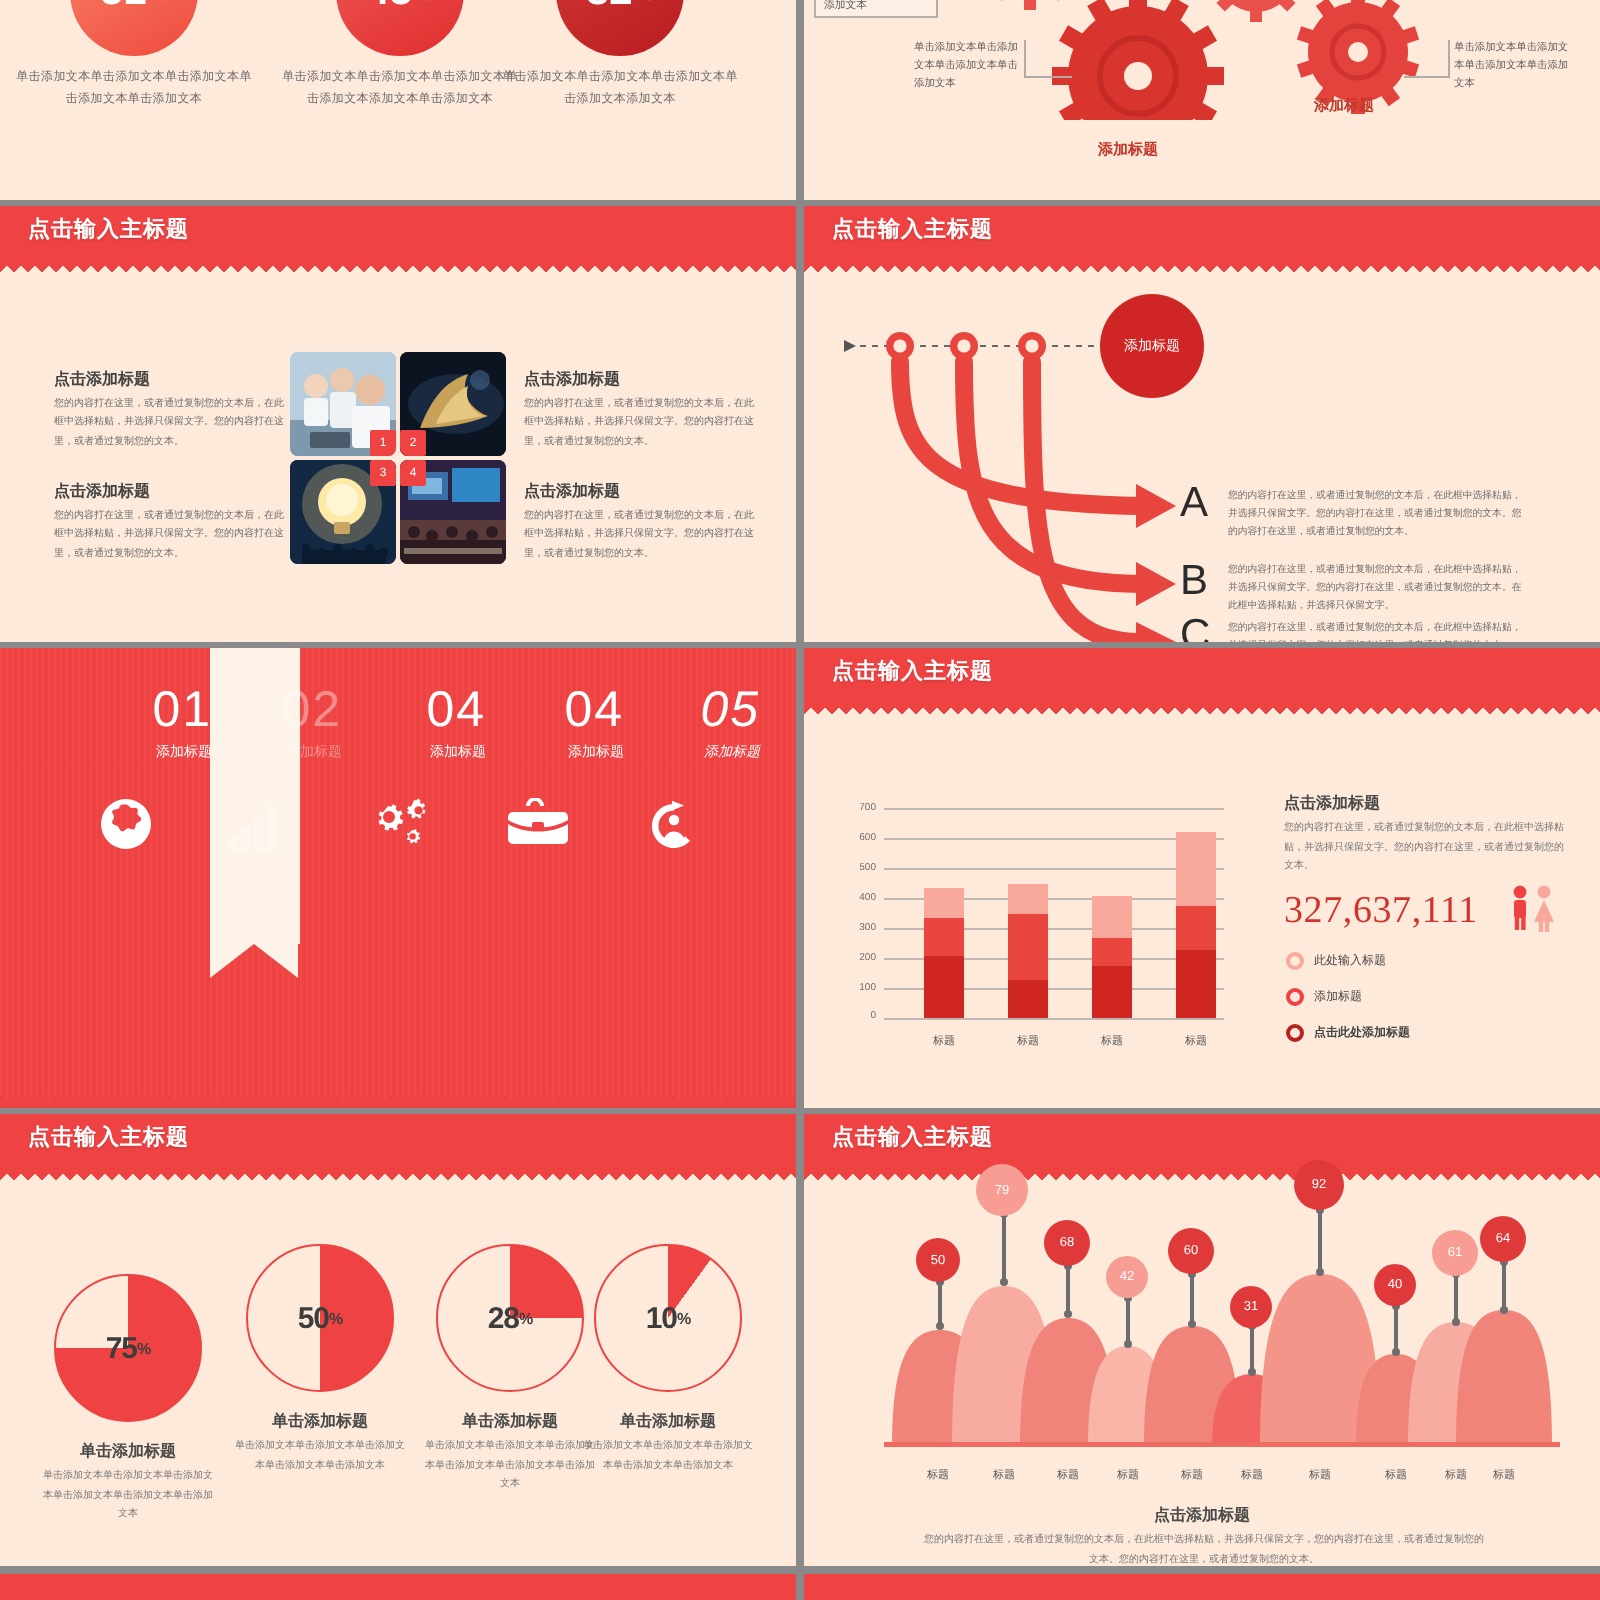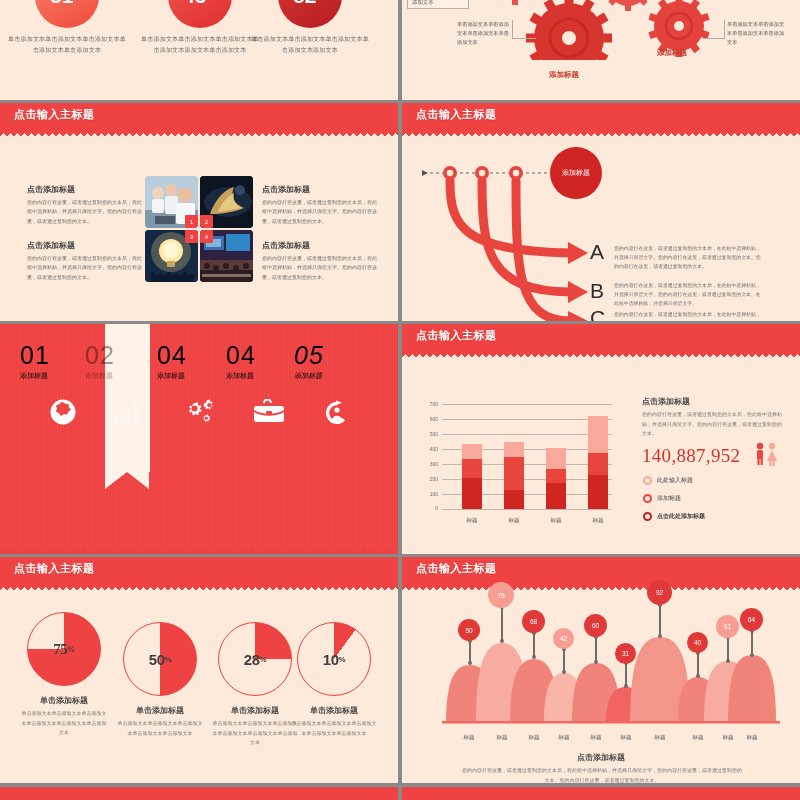--- a/index.html
+++ b/index.html
@@ -67,21 +67,21 @@
 
   
   .abc{position:absolute;font-size:21px;color:#2b2b2b;font-weight:normal;}
   .abc-b{position:absolute;font-size:4.9px;line-height:1.85;color:#6e6e6e;width:150px;}
   .hub{
     position:absolute;width:52px;height:52px;border-radius:50%;background:#cf2525;
     color:#fff;font-size:7px;display:flex;align-items:center;justify-content:center;
   }
 
   
-  .num-item{position:absolute;text-align:left;width:86px;color:#000000;}
+  .num-item{position:absolute;text-align:right;width:86px;color:#ffffff;}
   .num-item .n{font-size:25px;line-height:1;letter-spacing:1px;}
   .num-item .t{font-size:7px;margin-top:3px;}
   .num-item .ic{margin-top:14px;height:34px;display:flex;align-items:center;justify-content:center;}
   .ribbon{
     position:absolute;width:45px;background:#fdf3e8;
   }
   .ribbon:after{
     content:"";position:absolute;left:0;bottom:-17px;width:0;height:0;
     border-left:22.5px solid #fdf3e8;border-right:22.5px solid #fdf3e8;
     border-bottom:17px solid transparent;
@@ -533,21 +533,21 @@
 
       <div class="xl" style="left:13px;top:113px;">标题</div>
       <div class="xl" style="left:55px;top:113px;">标题</div>
       <div class="xl" style="left:97px;top:113px;">标题</div>
       <div class="xl" style="left:139px;top:113px;">标题</div>
     </div>
 
     <div style="position:absolute;left:240px;top:72px;font-size:8px;font-weight:bold;color:#4a4a4a;">点击添加标题</div>
     <div style="position:absolute;left:240px;top:86px;width:140px;font-size:5px;line-height:1.9;color:#777;">您的内容打在这里，或者通过复制您的文本后，在此框中选择粘贴，并选择只保留文字。您的内容打在这里，或者通过复制您的文本。</div>
 
-    <div class="kpi" style="left:240px;top:121px;">140,887,952</div>
+    <div class="kpi" style="left:240px;top:121px;">327,637,111</div>
     <svg width="26" height="24" style="position:absolute;left:352px;top:118px;">
       <g fill="#ef4343">
         <circle cx="6" cy="4" r="3.2"></circle>
         <rect x="3" y="8" width="6" height="9" rx="1.5"></rect>
         <rect x="3.4" y="15" width="2.2" height="8"></rect>
           <rect x="6.6" y="15" width="2.2" height="8"></rect>
       </g>
       <g fill="#f9a99b">
         <circle cx="18" cy="4" r="3.2"></circle>
         <path d="M18 8 L23 19 L13 19 Z"></path>
@@ -571,21 +571,21 @@
   </div>
 
   <div class="gapv" style="left:0;top:554px;width:800px;height:3px;"></div>
 
   <div class="slide" style="left:0;top:557px;width:398px;height:226px;">
     <div class="hdr">
       <div class="ttl">点击输入主标题</div>
     </div>
     <div class="zig zig-dn"></div>
 
-    <div class="pie-col" style="left:14px;top:55px;font-family:Liberation Serif, serif;">
+    <div class="pie-col" style="left:14px;top:80px;">
       <div class="pie" style="background:conic-gradient(#ef4343 0deg 270deg,transparent 270deg 360deg);">
         <div class="lab">
             <span>75</span>
             <sub>%</sub>
           </div>
       </div>
       <div class="pie-h">单击添加标题</div>
       <div class="pie-b">单击添加文本单击添加文本单击添加文本单击添加文本单击添加文本单击添加文本</div>
     </div>
 

